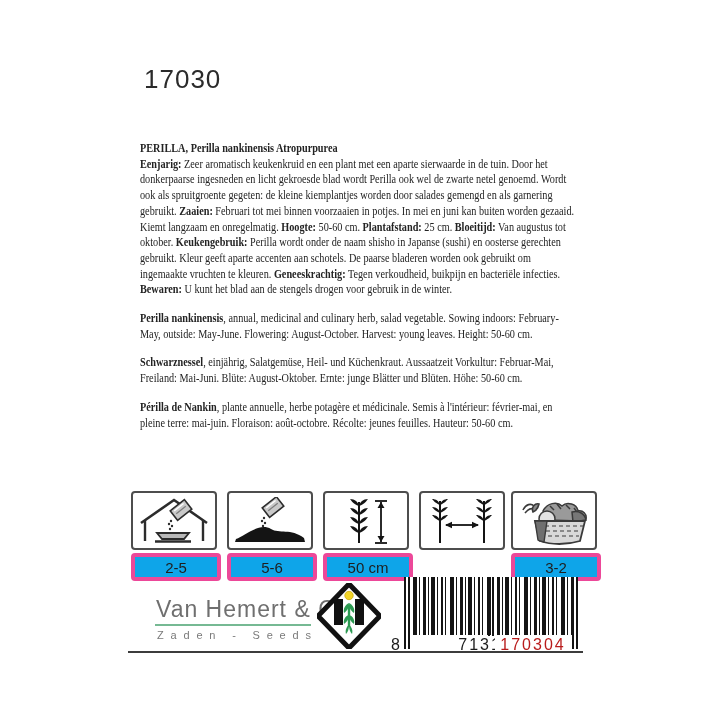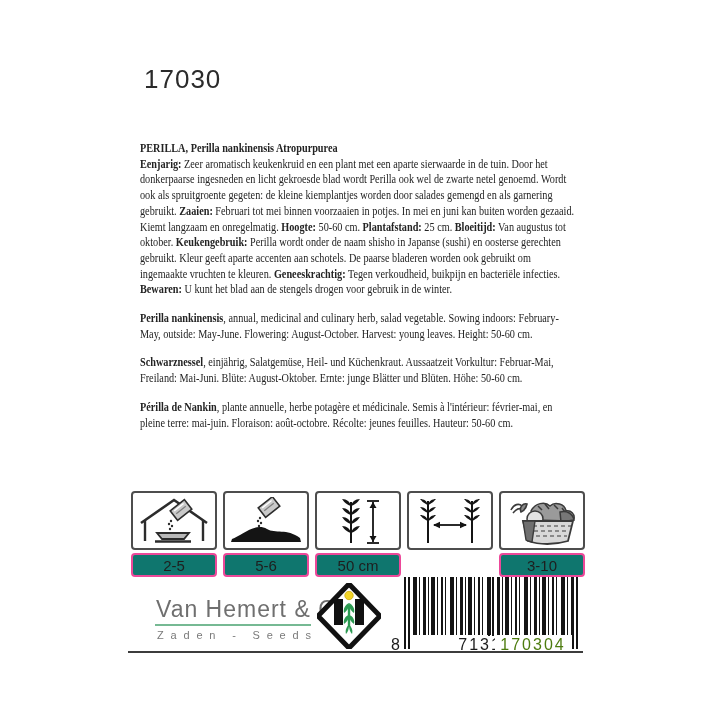--- a/index.html
+++ b/index.html
@@ -15,22 +15,22 @@
   .text-inner{width:519px;transform:scaleX(0.84);transform-origin:left top;
     font-size:12.2px;line-height:15.7px;color:#232323;}
   .text-inner p{margin:0 0 13px 0;}
   .text-inner .title{font-weight:bold;margin:0;}
   .text-inner b{font-weight:bold;}
   
   .icons-row{left:131px;top:491px;display:flex;gap:6px;}
   .icon-cell{display:flex;flex-direction:column;gap:3px;}
   .icon-box{width:82px;height:55px;border:2px solid #4d4d4d;border-radius:4px;
     display:flex;align-items:center;justify-content:center;background:#fff;}
-  .label-box{width:82px;height:20px;border:2px solid #ec4899;border-radius:4px;
-    display:flex;align-items:center;justify-content:center;background:#0f766e;
+  .label-box{width:82px;height:20px;border:4px solid #ec4899;border-radius:4px;
+    display:flex;align-items:center;justify-content:center;background:#0ea5e9;
     font-size:15px;color:#1e1e1e;}
   
   .brand-name{left:156px;top:596px;font-size:23px;color:#6f6f6f;letter-spacing:1px;}
   .brand-underline{left:155px;top:624px;width:156px;height:2px;}
   .brand-tagline{left:157px;top:629px;font-size:11px;color:#7a7a7a;letter-spacing:0.62em;}
   .diamond-logo{left:317px;top:583px;}
   
   .barcode-bars{left:404px;top:577px;width:174px;height:58px;
     background:repeating-linear-gradient(90deg,
       #141414 0 2px, #fff 2px 4px, #141414 4px 5px, #fff 5px 9px,
@@ -38,21 +38,21 @@
       #141414 19px 22px, #fff 22px 24px, #141414 24px 25px, #fff 25px 27px,
       #141414 27px 31px, #fff 31px 33px, #141414 33px 34px, #fff 34px 37px);}
   .guard{top:577px;width:2px;height:72px;background:#141414;}
   .guard.g1{left:404px;} .guard.g1b{left:408px;}
   .guard.g2{left:488px;} .guard.g2b{left:492px;}
   .guard.g3{left:572px;} .guard.g3b{left:576px;}
   .bc-digit-8{left:391px;top:636px;font-size:16px;color:#1c1c1c;}
   .bc-group1{left:411px;top:636px;width:76px;text-align:center;font-size:16px;
     letter-spacing:2px;color:#1c1c1c;background:#fff;padding-left:42px;}
   .bc-group2{left:495px;top:636px;width:76px;text-align:center;font-size:16px;
-    letter-spacing:2px;color:#4d7c0f;background:#fff;}
+    letter-spacing:2px;color:#b91c1c;background:#fff;}
   .bottom-rule{left:128px;top:651px;width:455px;height:2px;background:#3c3c3c;}
   svg{display:block;}
 </style>
 </head>
 <body>
 
 <div class="abs item-code">17030</div>
 
 <div class="abs text-block">
   <div class="text-inner">
@@ -173,21 +173,21 @@
         </g>
         <path d="M18 24 L68 24 L63 44 C50 48 34 48 23 44 Z" fill="#d8d8d8" stroke="#3a3a3a" stroke-width="1.8"></path>
         <g stroke="#3a3a3a" stroke-width="1.2" stroke-dasharray="4 3" fill="none">
           <line x1="21" y1="29" x2="66" y2="29"></line>
             <line x1="22" y1="34" x2="64" y2="34"></line>
           <line x1="24" y1="39" x2="62" y2="39"></line>
         </g>
         <path d="M18 24 L30 24 L27 45 C24 44 22 44 21 43 Z" fill="#6f6f6f" stroke="#3a3a3a" stroke-width="1.4"></path>
       </svg>
     </div>
-    <div class="label-box">3-10</div>
+    <div class="label-box">3-2</div>
   </div>
 </div>
 
 <div class="abs brand-name">Van Hemert &amp; Co</div>
 <div class="abs brand-underline" style="background: rgb(118, 185, 147);"></div>
 <div class="abs brand-tagline">Zaden - Seeds</div>
 
 <div class="abs diamond-logo">
   <svg width="64" height="66" viewBox="0 0 64 66">
     <polygon points="32,1 63,33 32,65 1,33" fill="#ffffff" stroke="#111111" stroke-width="5"></polygon>

